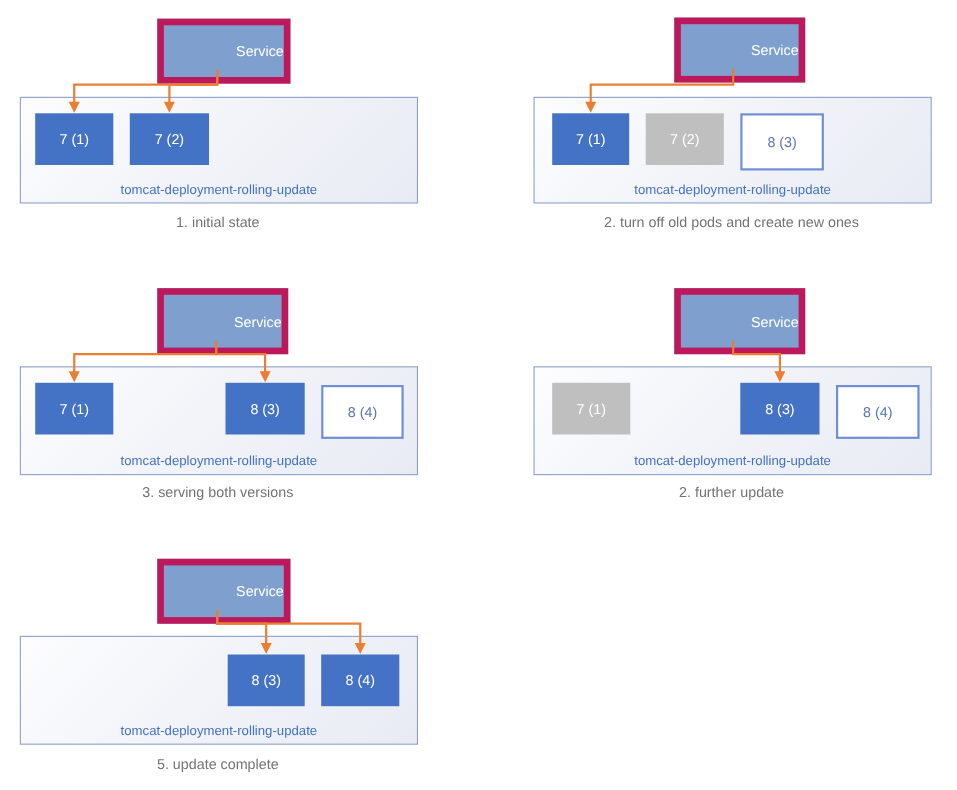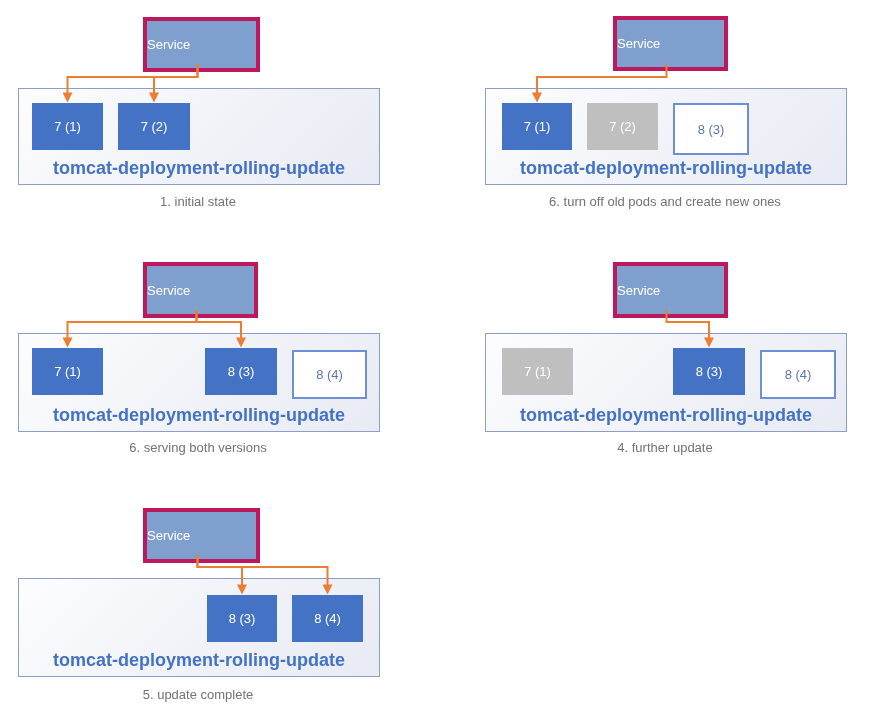--- a/index.html
+++ b/index.html
@@ -2,33 +2,33 @@
 <html><head>
 <meta charset="utf-8">
 <style>
   html,body{margin:0;padding:0;background:#ffffff;}
   body{font-family:"Liberation Sans", sans-serif;}
   .canvas{position:relative;width:870px;height:718px;background:#ffffff;overflow:hidden;}
 
   .service-box{
     position:absolute;
     background:#7FA0CE;
-    border:4px solid #be185d;
+    border:6px solid #be185d;
     color:#ffffff;
-    display:flex;align-items:center;justify-content:flex-start;
+    display:flex;align-items:center;justify-content:flex-end;
     font-size:13px;
   }
   .deployment-box{
     position:absolute;
     background:linear-gradient(135deg,#FDFDFE 0%,#F2F4F9 45%,#E8EBF3 100%);
     border:1px solid #8C9EC8;
   }
   .deploy-label{
     position:absolute;left:0;right:0;bottom:5px;
-    text-align:center;color:#4472C4;font-size:18px;font-weight:bold;
+    text-align:center;color:#4472C4;font-size:12px;
   }
   .pod{
     position:absolute;
     display:flex;align-items:center;justify-content:center;
     font-size:13px;
     text-align:right;
   }
   .pod.active{background:#4472C4;color:#ffffff;}
   .pod.terminated{background:#BFBFBF;color:#ffffff;}
   .pod.new{background:#ffffff;border:2px solid #6E8ED6;color:#5B76B4;}
@@ -88,59 +88,59 @@
     </div>
     <div class="pod active" style="left:502px;top:103px;width:70px;height:47px;">
       <span>7 (1)</span>
     </div>
     <div class="pod terminated" style="left:587px;top:103px;width:71px;height:47px;">
       <span>7 (2)</span>
     </div>
     <div class="pod new" style="left:673px;top:103px;width:72px;height:48px;">
       <span>8 (3)</span>
     </div>
-    <div class="caption" style="left:485px;top:194px;width:360px;">6. turn off old pods and create new ones</div>
+    <div class="caption" style="left:485px;top:194px;width:360px;">2. turn off old pods and create new ones</div>
   </div>
 
   <div>
     <div class="service-box" style="left:143px;top:262px;width:107px;height:48px;">
       <span>Service</span>
     </div>
     <div class="deployment-box" style="left:18px;top:333px;width:360px;height:97px;">
       <div class="deploy-label">tomcat-deployment-rolling-update</div>
     </div>
     <div class="pod active" style="left:32px;top:348px;width:71px;height:47px;">
       <span>7 (1)</span>
     </div>
     <div class="pod active" style="left:205px;top:348px;width:72px;height:47px;">
       <span>8 (3)</span>
     </div>
     <div class="pod new" style="left:292px;top:350px;width:71px;height:45px;">
       <span>8 (4)</span>
     </div>
-    <div class="caption" style="left:18px;top:440px;width:360px;">6. serving both versions</div>
+    <div class="caption" style="left:18px;top:440px;width:360px;">3. serving both versions</div>
   </div>
 
   <div>
     <div class="service-box" style="left:613px;top:262px;width:107px;height:48px;">
       <span>Service</span>
     </div>
     <div class="deployment-box" style="left:485px;top:333px;width:360px;height:97px;">
       <div class="deploy-label">tomcat-deployment-rolling-update</div>
     </div>
     <div class="pod terminated" style="left:502px;top:348px;width:71px;height:47px;">
       <span>7 (1)</span>
     </div>
     <div class="pod active" style="left:673px;top:348px;width:72px;height:47px;">
       <span>8 (3)</span>
     </div>
     <div class="pod new" style="left:760px;top:350px;width:72px;height:45px;">
       <span>8 (4)</span>
     </div>
-    <div class="caption" style="left:485px;top:440px;width:360px;">4. further update</div>
+    <div class="caption" style="left:485px;top:440px;width:360px;">2. further update</div>
   </div>
 
   <div>
     <div class="service-box" style="left:143px;top:508px;width:109px;height:47px;">
       <span>Service</span>
     </div>
     <div class="deployment-box" style="left:18px;top:578px;width:360px;height:97px;">
       <div class="deploy-label">tomcat-deployment-rolling-update</div>
     </div>
     <div class="pod active" style="left:207px;top:595px;width:70px;height:47px;">

